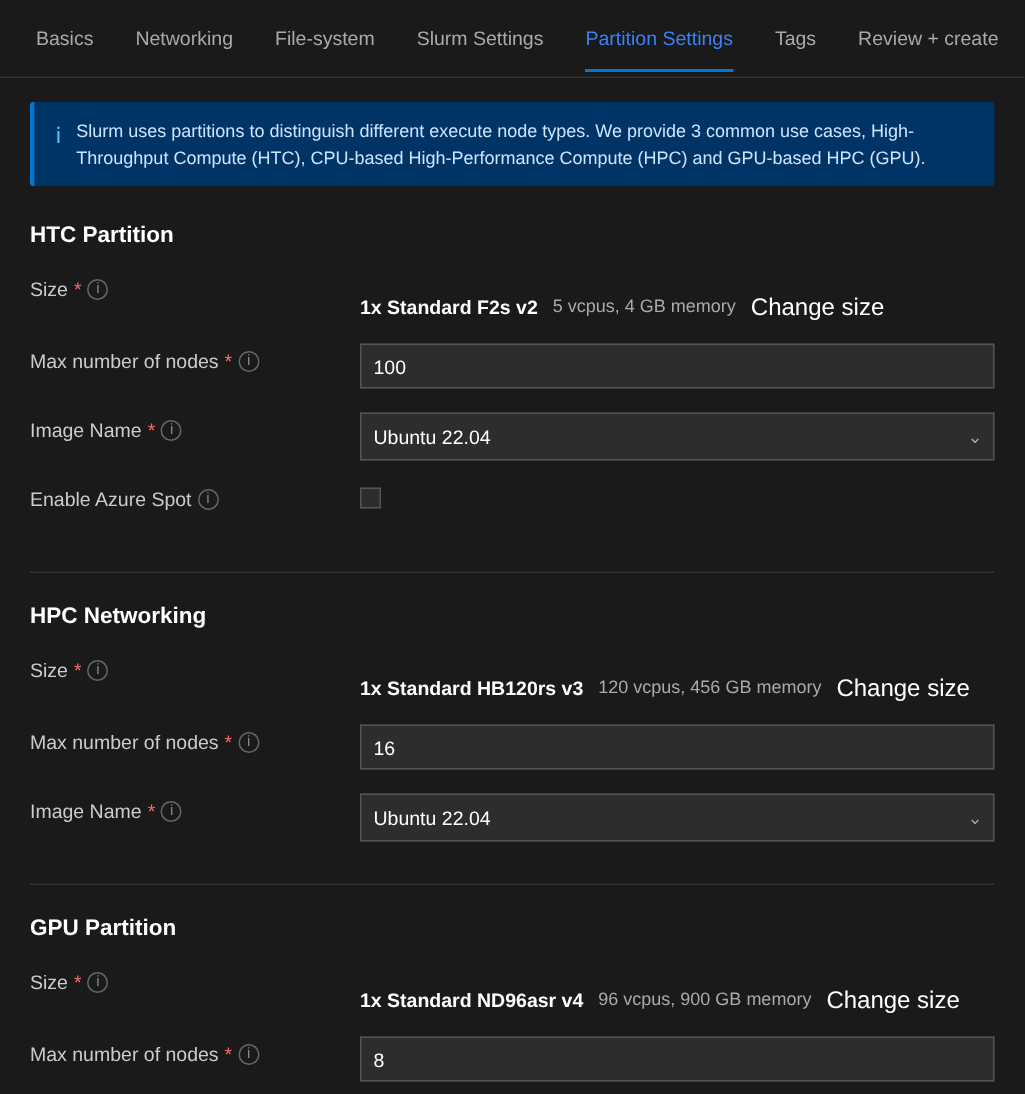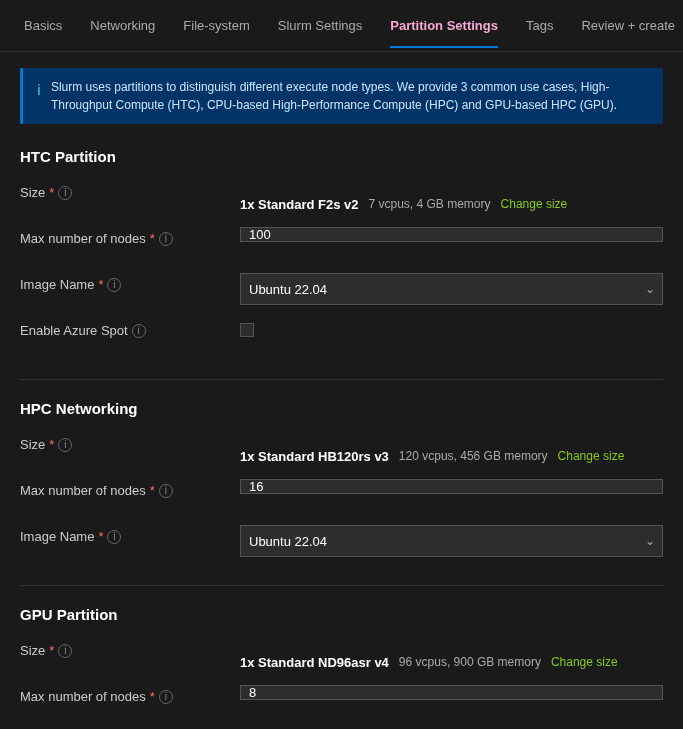--- a/index.html
+++ b/index.html
@@ -27,22 +27,22 @@
       height: 44px;
       display: flex;
       align-items: center;
       color: #aaa;
       cursor: pointer;
       font-size: 13px;
       white-space: nowrap;
       position: relative;
     }
     .nav-item.active {
-      color: #f9a8d4;
-      font-weight: 700;
+      color: #3b82f6;
+      font-weight: 400;
     }
     .nav-item.active::after {
       content: '';
       position: absolute;
       bottom: 0;
       left: 12px;
       right: 12px;
       height: 2px;
       background-color: #0078d4;
     }
@@ -132,35 +132,35 @@
     .vm-size-name {
       color: #ffffff;
       font-weight: 600;
       font-size: 13px;
     }
     .vm-size-specs {
       color: #aaaaaa;
       font-size: 12px;
     }
     .change-size-link {
-      color: #84cc16;
-      font-size: 12px;
+      color: #ffffff;
+      font-size: 16px;
       cursor: pointer;
       text-decoration: none;
     }
 
     
     .text-input {
       width: 100%;
       background-color: #2d2d2d;
       border: 1px solid #555;
       color: #ffffff;
       padding: 5px 8px;
       font-size: 13px;
-      height: 15px;
+      height: 30px;
       outline: none;
     }
 
     
     .select-wrapper {
       position: relative;
       width: 100%;
     }
     .select-input {
       width: 100%;
@@ -237,21 +237,21 @@
     <div class="section-title">HTC Partition</div>
 
     <div class="form-row">
       <div class="form-label">
         <span>Size</span>
         <span class="required-star">*</span>
         <span class="info-circle">i</span>
       </div>
       <div class="form-control vm-size-display">
         <span class="vm-size-name">1x Standard F2s v2</span>
-        <span class="vm-size-specs">7 vcpus, 4 GB memory</span>
+        <span class="vm-size-specs">5 vcpus, 4 GB memory</span>
         <a class="change-size-link">Change size</a>
       </div>
     </div>
 
     <div class="form-row">
       <div class="form-label">
         <span>Max number of nodes</span>
         <span class="required-star">*</span>
         <span class="info-circle">i</span>
       </div>

